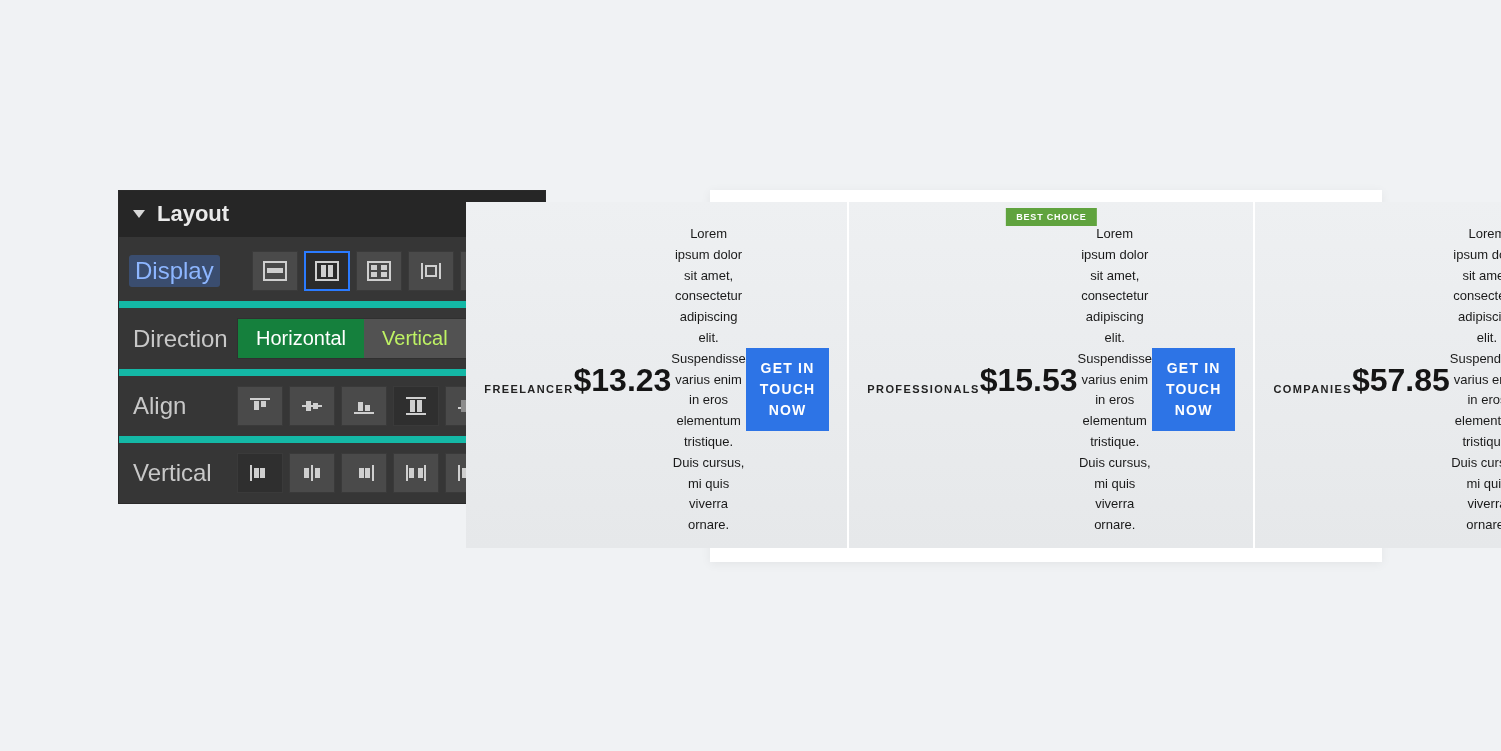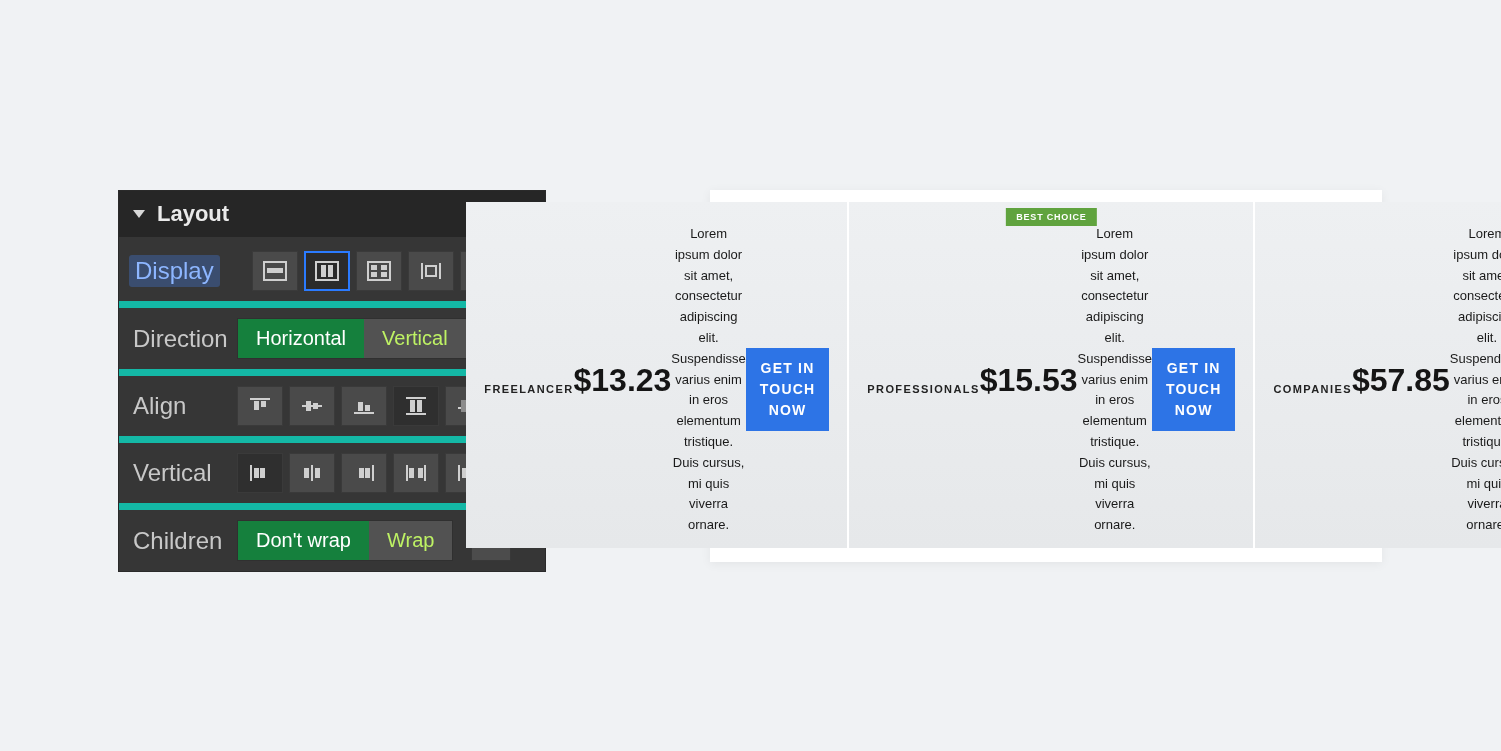--- a/index.html
+++ b/index.html
@@ -312,32 +312,20 @@
           <svg viewBox="0 0 26 22">
               <line x1="4" y1="3" x2="4" y2="19" class="icon-stroke"></line>
               <line x1="22" y1="3" x2="22" y2="19" class="icon-stroke"></line>
               <rect x="7" y="6" width="4" height="10" class="icon-fill"></rect>
               <rect x="15" y="6" width="4" height="10" class="icon-fill"></rect>
             </svg>
         </div>
       </div>
     </div>
 
-    <div class="row">
-      <span class="row-label">Children</span>
-      <div class="seg">
-        <div class="segbtn active">Don't wrap</div>
-        <div class="segbtn inactive">Wrap</div>
-      </div>
-      <div class="sqbtn">
-        <svg viewBox="0 0 20 20">
-            <path d="M4 7 L12 7 M12 7 L9 4 M12 7 L9 10 M16 13 L8 13 M8 13 L11 10 M8 13 L11 16" stroke="#777" stroke-width="2" fill="none"></path>
-          </svg>
-      </div>
-    </div>
   </div>
 
   <div class="arrow">→</div>
 
   <div class="preview-wrap">
 
     <div class="card">
       <div class="tier">FREELANCER</div>
       <div class="price">$13.23</div>
       <div class="desc">Lorem ipsum dolor sit amet, consectetur adipiscing elit. Suspendisse varius enim in eros elementum tristique. Duis cursus, mi quis viverra ornare.</div>

